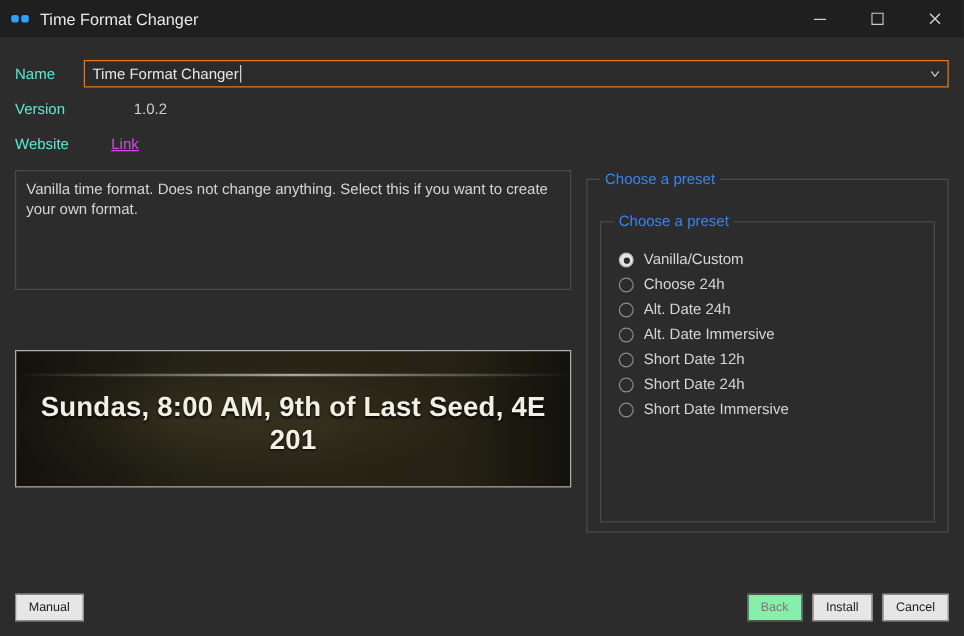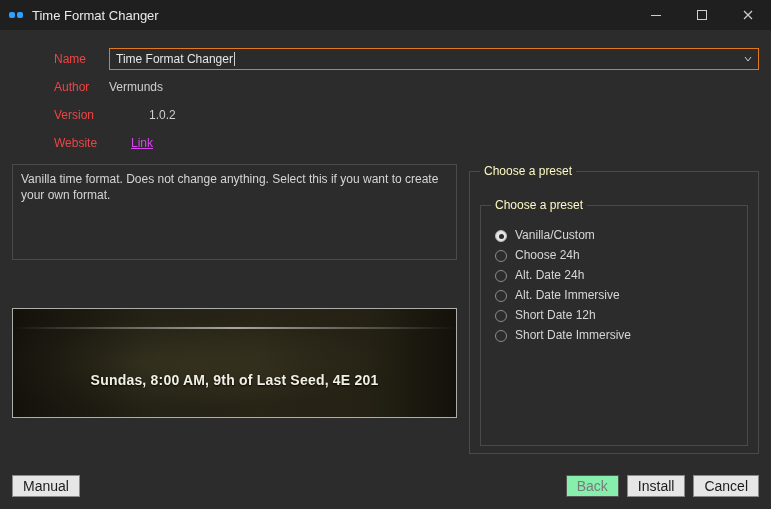--- a/index.html
+++ b/index.html
@@ -54,22 +54,21 @@
   }
   .metadata { }
   .row {
     display: flex;
     align-items: center;
     margin-top: 6px;
     min-height: 22px;
   }
   .row .label {
     width: 55px;
-    color: #ef4444;
-    margin-left: 42px;
+    color: #5eead4;
   }
   .row .value {
     color: #cfcfcf;
   }
   a.linklike {
     color: #d946ef;
     text-decoration: underline;
   }
   .name-combo {
     flex: 1;
@@ -131,47 +130,47 @@
   }
   .preview::before {
     content: "";
     position: absolute; left:0; right:0; top: 18px;
     height: 2px;
     background: linear-gradient(90deg, transparent, rgba(220,220,220,0.7), transparent);
   }
   .preview .ptext {
     position: absolute;
     left: 0; right: 0;
-    top: 63px;
+    top: 32px;
     text-align: center;
     color: #f2f0e4;
     font-family: "Trebuchet MS", "Segoe UI Semibold", sans-serif;
     font-weight: 600;
-    font-size: 14px;
+    font-size: 22px;
     letter-spacing: 0.2px;
     text-shadow: 0 1px 2px rgba(0,0,0,0.9);
     font-stretch: condensed;
   }
 
   
   fieldset.preset-outer {
     border: 1px solid #4a4a4a;
     margin: 0;
     padding: 10px 10px 12px 10px;
     height: 290px;
   }
   fieldset.preset-inner {
     border: 1px solid #4a4a4a;
     margin: 10px 0 0 0;
     padding: 10px 10px 10px 10px;
     height: 248px;
   }
   legend {
     padding: 0 4px;
-    color: #fef9c3;
+    color: #3b82f6;
     font-size: 12px;
   }
   .radio-item {
     display: flex;
     align-items: flex-end;
     gap: 8px;
     margin: 6px 0 6px 4px;
   }
   .radio-dot {
     width: 12px; height: 12px;
@@ -199,21 +198,21 @@
   }
   .btn {
     height: 22px;
     padding: 0 10px;
     background: #e6e6e6;
     color: #1c1c1c;
     border: 1px solid #8a8a8a;
     display: inline-flex;
     align-items: center;
     justify-content: center;
-    font-size: 14px;
+    font-size: 10px;
   }
   .btn.disabled {
     background: #86efac;
     color: #7a7a7a;
     border: 1px solid #555;
   }
   .footer .spacer { flex:1; }
   .footer .btn + .btn { margin-left: 8px; }
 </style>
 </head>
@@ -253,24 +252,20 @@
       <div class="name-combo">
         <span class="text">Time Format Changer</span>
         <span class="caret">
           <svg width="8" height="8" viewBox="0 0 8 8">
               <path d="M1 2 L4 6 L7 2" fill="none" stroke="#cfcfcf" stroke-width="1"></path>
             </svg>
         </span>
       </div>
     </div>
 
-    <div class="row">
-      <div class="label">Author</div>
-      <div class="value">Vermunds</div>
-    </div>
 
     <div class="row">
       <div class="label">Version</div>
       <div style="width:40px;"></div>
       <div class="value">1.0.2</div>
     </div>
 
     <div class="row">
       <div class="label">Website</div>
       <div style="width:22px;"></div>
@@ -308,20 +303,24 @@
               <div class="radio-item">
                 <span class="radio-dot"></span>
                 <span class="lbl">Alt. Date Immersive</span>
               </div>
               <div class="radio-item">
                 <span class="radio-dot"></span>
                 <span class="lbl">Short Date 12h</span>
               </div>
               <div class="radio-item">
                 <span class="radio-dot"></span>
+                <span class="lbl">Short Date 24h</span>
+              </div>
+              <div class="radio-item">
+                <span class="radio-dot"></span>
                 <span class="lbl">Short Date Immersive</span>
               </div>
             </div>
         </fieldset>
       </fieldset>
     </div>
   </div>
 
   <div class="footer">
     <div class="btn">Manual</div>

